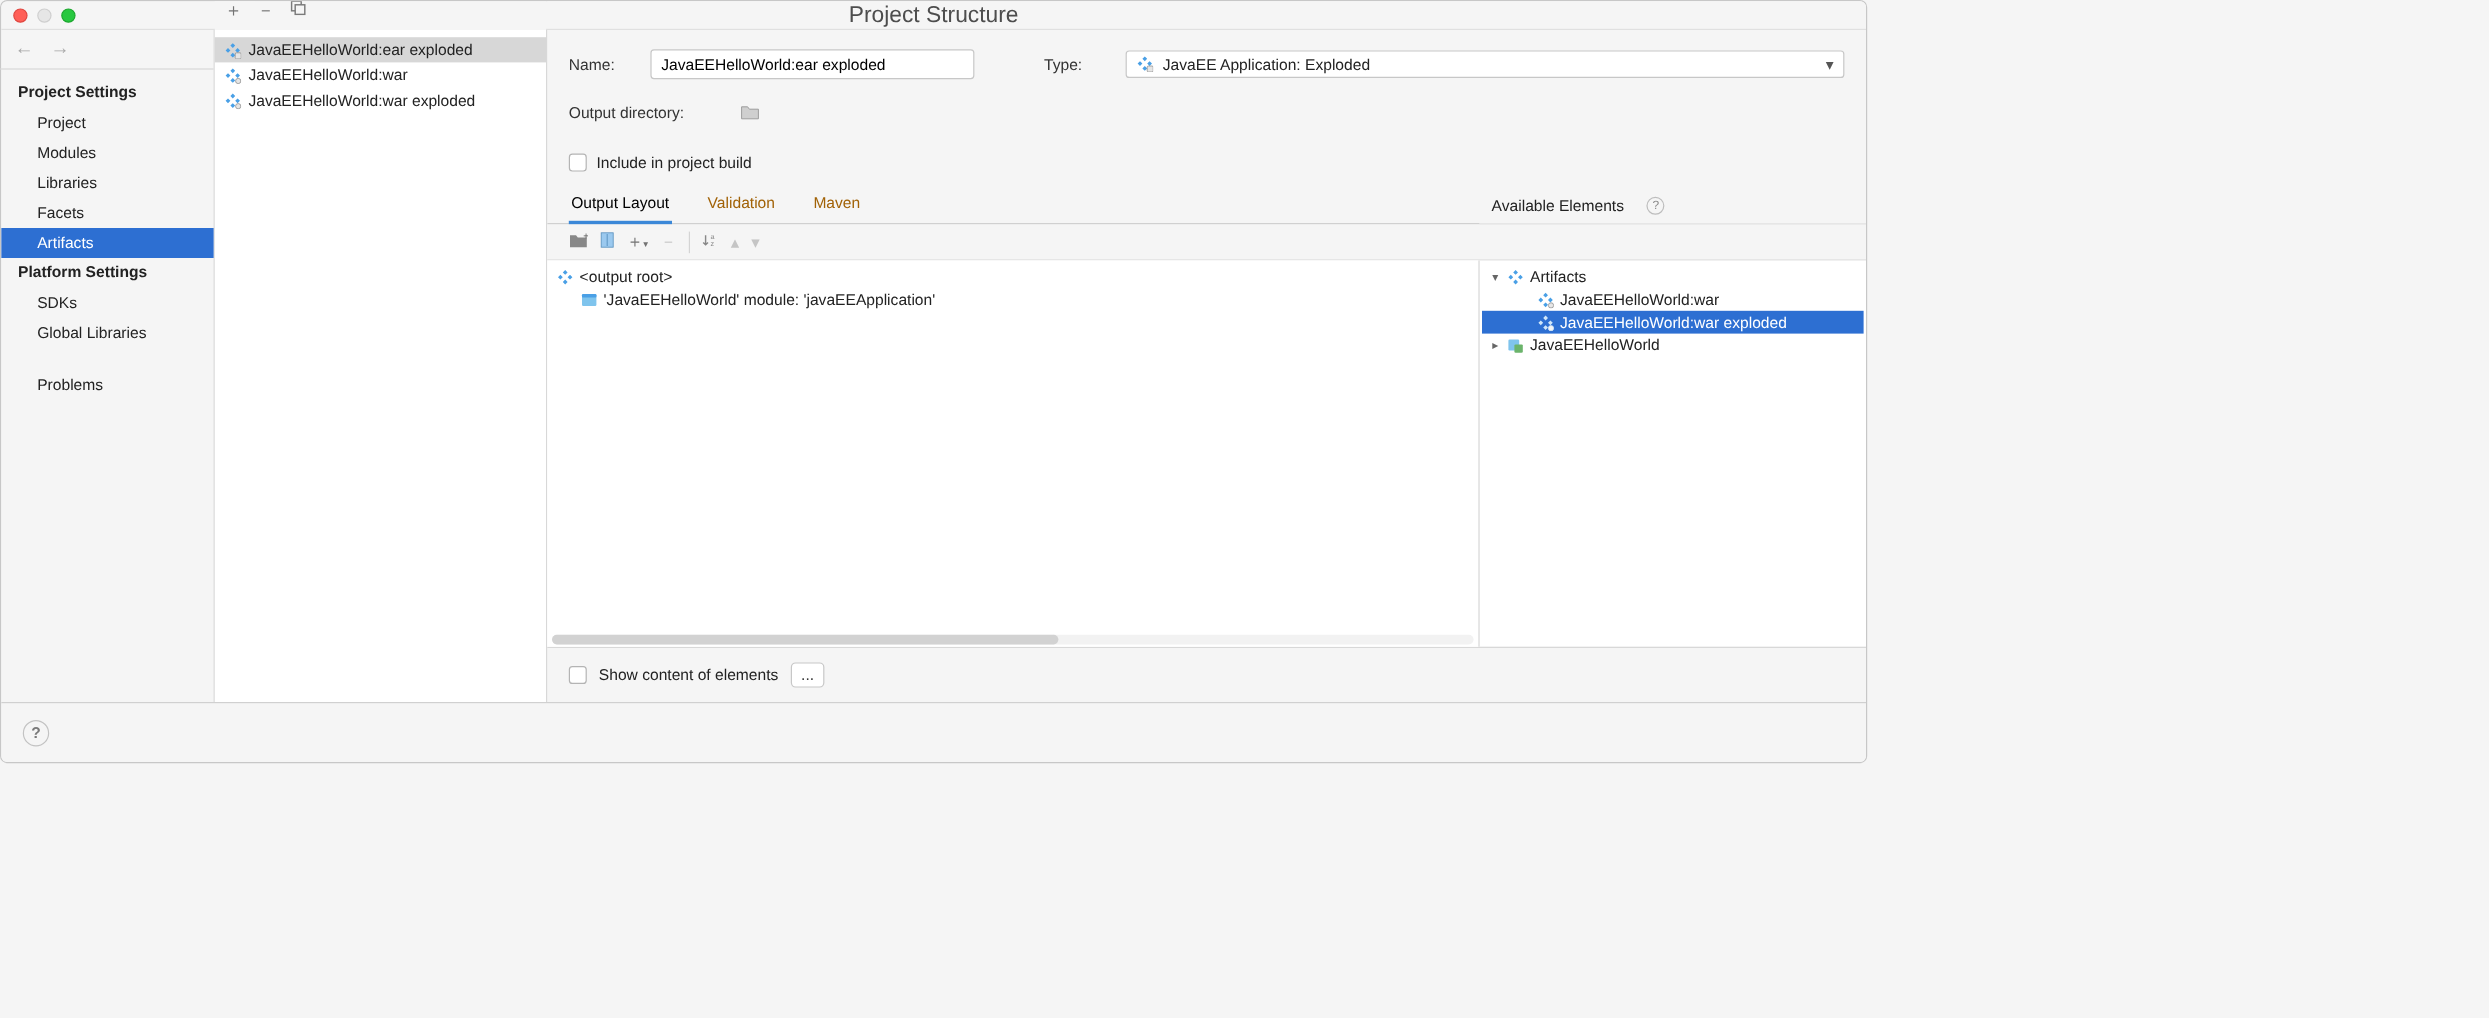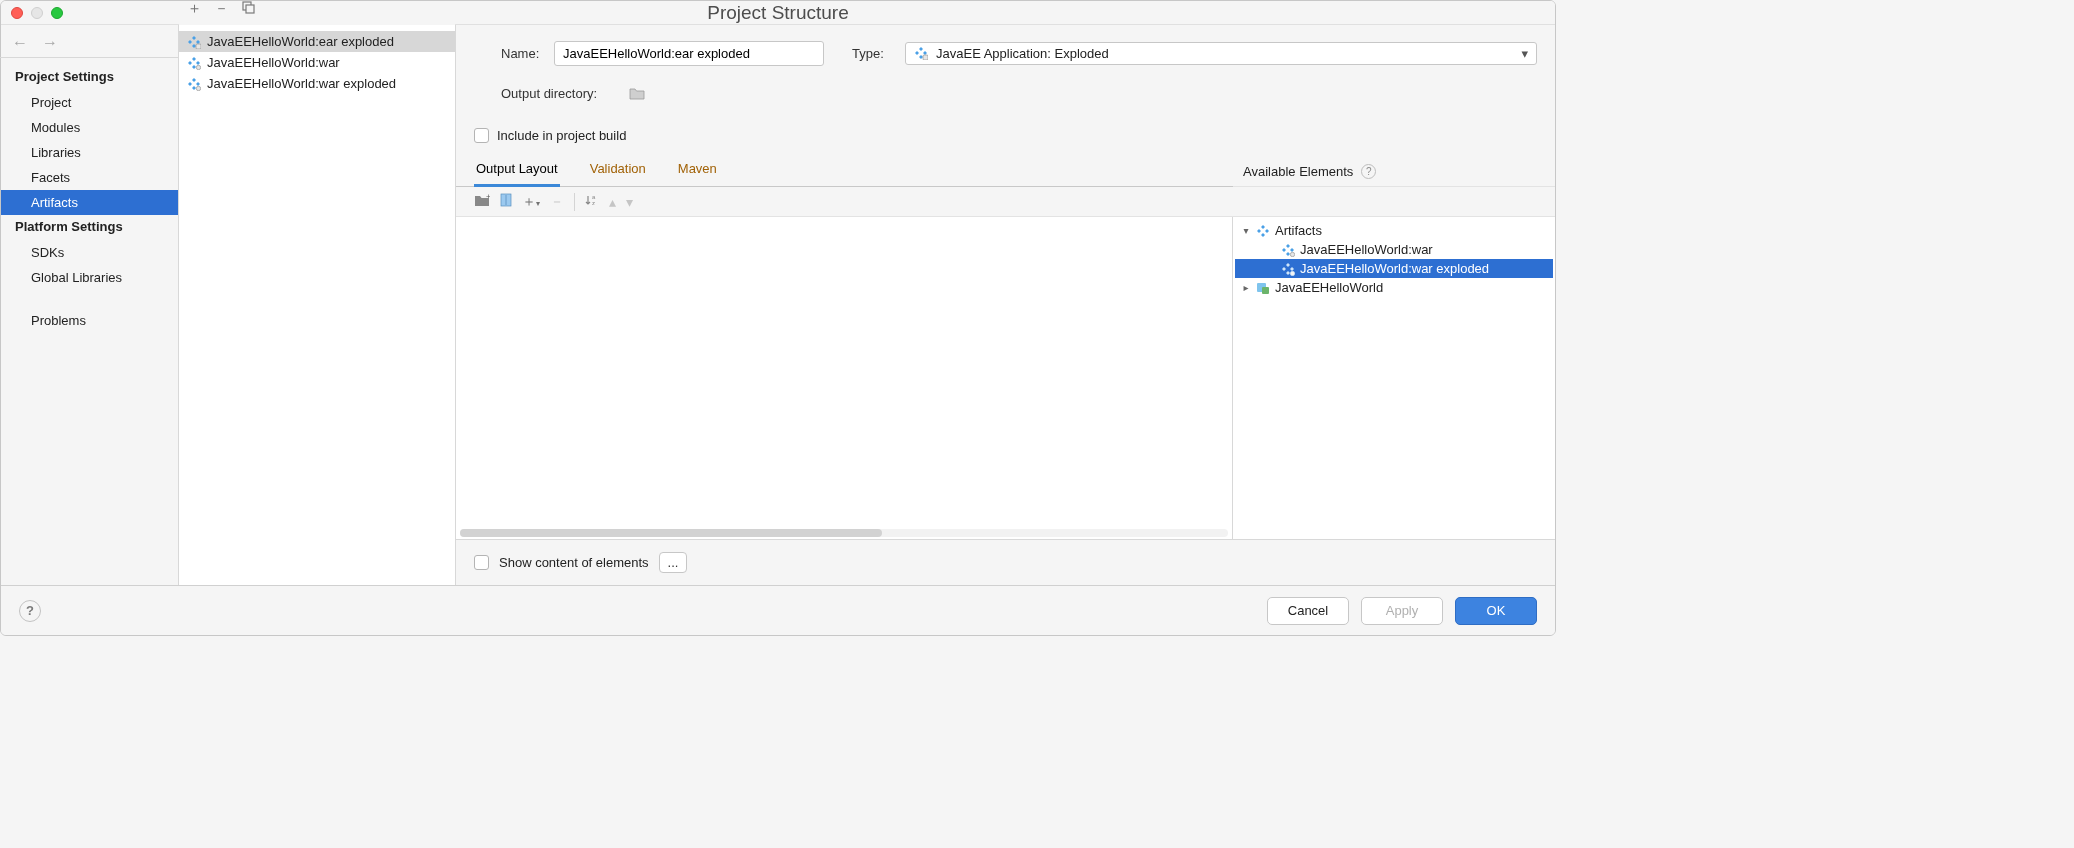--- a/index.html
+++ b/index.html
@@ -82,21 +82,21 @@
       flex-shrink: 0;
     }
     .artifact-icon svg { width: 14px; height: 14px; }
     .main-panel {
       flex: 1;
       background: #f5f5f5;
       display: flex;
       flex-direction: column;
     }
     .form-area { padding: 16px 18px 8px; }
-    .form-row { display: flex; align-items: center; gap: 5px; margin-bottom: 16px; margin-left: 27px; }
+    .form-row { display: flex; align-items: center; gap: 20px; margin-bottom: 16px; }
     .label { color: #333; font-size: 13px; min-width: 48px; }
     .label-wide { min-width: 120px; }
     input[type="text"] {
       font-family: inherit;
       font-size: 13px;
       padding: 4px 8px;
       border: 1px solid #c7c7c7;
       border-radius: 3px;
       background: #fff;
     }
@@ -149,21 +149,21 @@
       overflow: auto;
       position: relative;
     }
     .avail-col {
       width: 322px; background: #fff;
       display: flex; flex-direction: column;
     }
     .avail-header {
       padding: 6px 10px; background: #f5f5f5;
       border-bottom: 1px solid #e3e3e3;
-      display: flex; align-items: center; gap: 8px;
+      display: flex; align-items: center; gap: 19px;
       position: absolute;
       top: -30px; right: 0; height: 30px; width: 322px;
     }
     .tree { padding: 4px 2px; }
     .tree-row {
       display: flex; align-items: center; gap: 5px;
       padding: 2px 6px;
       font-size: 13px;
       white-space: nowrap;
       cursor: default;
@@ -359,20 +359,39 @@
         </span>
         <span class="lt-btn" style="color:#c5c5c5">▴</span>
         <span class="lt-btn" style="color:#c5c5c5">▾</span>
         <div class="avail-header">
           <span>Available Elements</span>
           <span class="help-icon">?</span>
         </div>
       </div>
       <div class="layout-cols">
         <div class="tree-col">
+          <div class="tree">
+            <div class="tree-row tree-indent-0">
+              <span class="generic-icon">
+                <svg viewBox="0 0 14 14">
+                    <path d="M7 1l2 2-2 2-2-2zM11 5l2 2-2 2-2-2zM3 5l2 2-2 2-2-2zM7 9l2 2-2 2-2-2z" fill="#4aa0e6"></path>
+                  </svg>
+              </span>
+              <span>&lt;output root&gt;</span>
+            </div>
+            <div class="tree-row tree-indent-1">
+              <span class="generic-icon">
+                <svg viewBox="0 0 14 14">
+                    <rect x="1" y="2" width="12" height="10" fill="#7fc4ed" rx="1"></rect>
+                    <rect x="1" y="2" width="12" height="3" fill="#4aa0e6" rx="1"></rect>
+                  </svg>
+              </span>
+              <span>'JavaEEHelloWorld' module: 'javaEEApplication'</span>
+            </div>
+          </div>
           <div class="scroll-track">
             <div class="scroll-thumb"></div>
           </div>
         </div>
         <div class="avail-col">
           <div class="tree">
             <div class="tree-row tree-indent-0">
               <span class="caret-icon">▾</span>
               <span class="generic-icon">
                 <svg viewBox="0 0 14 14">
@@ -418,18 +437,13 @@
       <span class="checkbox-box"></span>
       <span>Show content of elements</span>
       <span class="more-btn">...</span>
     </div>
   </div>
 
 </div>
 
 <div class="bottombar">
   <span class="help-btn">?</span>
-  <div class="btn-group">
-    <div class="btn">Cancel</div>
-    <div class="btn disabled">Apply</div>
-    <div class="btn primary">OK</div>
-  </div>
 </div>
 
 </body></html>

